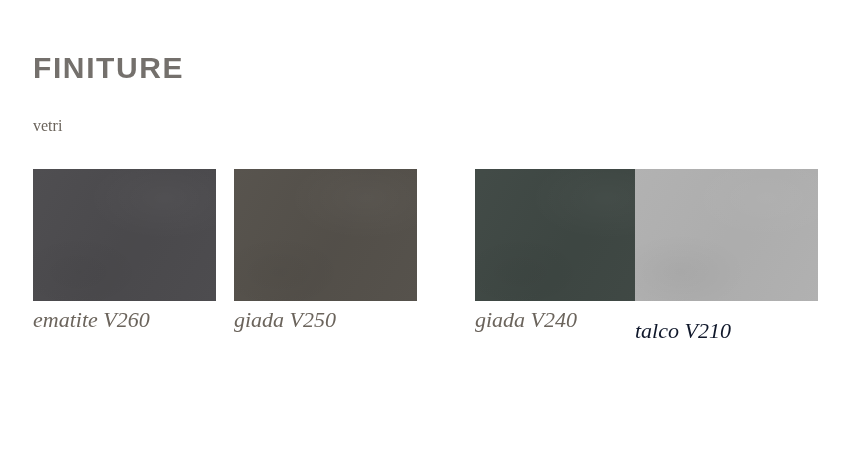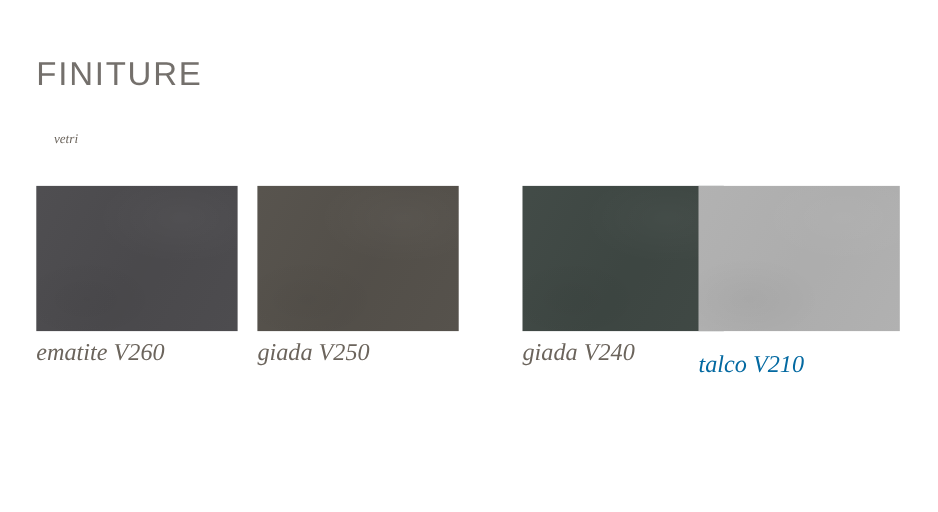--- a/index.html
+++ b/index.html
@@ -21,35 +21,34 @@
     width: 853px;
     height: 465px;
     background: #ffffff;
   }
 
   .page-title {
     position: absolute;
     left: 33px;
     top: 50px;
     font-family: "Liberation Sans", sans-serif;
-    font-weight: 400;
+    font-weight: 700;
     font-size: 30px;
     line-height: 36px;
     letter-spacing: 1.6px;
     color: #74706c;
     white-space: nowrap;
   }
 
   .section-subtitle {
     position: absolute;
-    left: 49px;
+    left: 33px;
     top: 116px;
     font-family: "Liberation Serif", serif;
-    font-style: italic;
-    font-size: 12px;
+    font-size: 16px;
     line-height: 20px;
     color: #6b645c;
     white-space: nowrap;
   }
 
   .swatch-grid {
     position: absolute;
     left: 33px;
     top: 169px;
     width: 784px;
@@ -117,17 +116,17 @@
       <div class="swatch-label" style="color: rgb(107, 100, 92);">giada V250</div>
     </div>
 
     <div class="swatch-item pos-2">
       <div class="swatch-chip" style="background-color: rgb(62, 71, 67);"></div>
       <div class="swatch-label" style="color: rgb(107, 100, 92);">giada V240</div>
     </div>
 
     <div class="swatch-item pos-3">
       <div class="swatch-chip" style="background-color: rgb(176, 176, 176);"></div>
-      <div class="swatch-label" style="color: #0369a1; margin-top: 19px;">talco V210</div>
+      <div class="swatch-label" style="color: #0f172a; margin-top: 19px;">talco V210</div>
     </div>
 
   </div>
 </div>
 
 </body></html>

